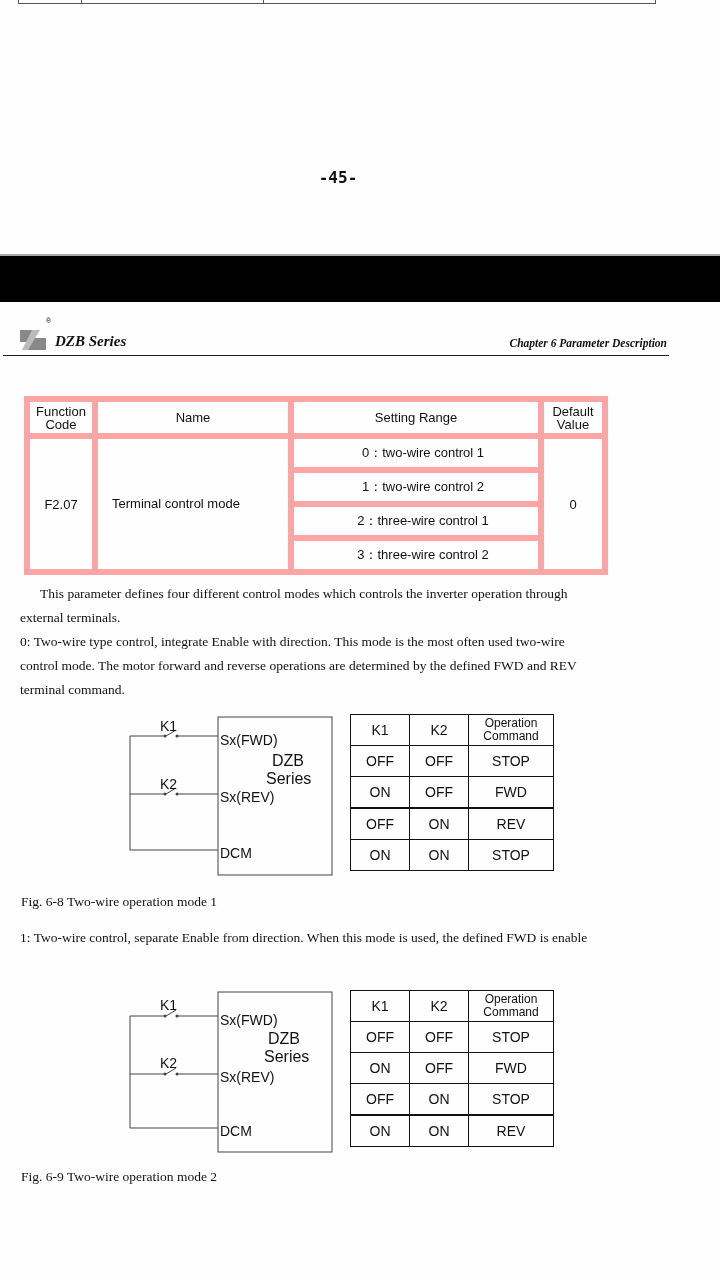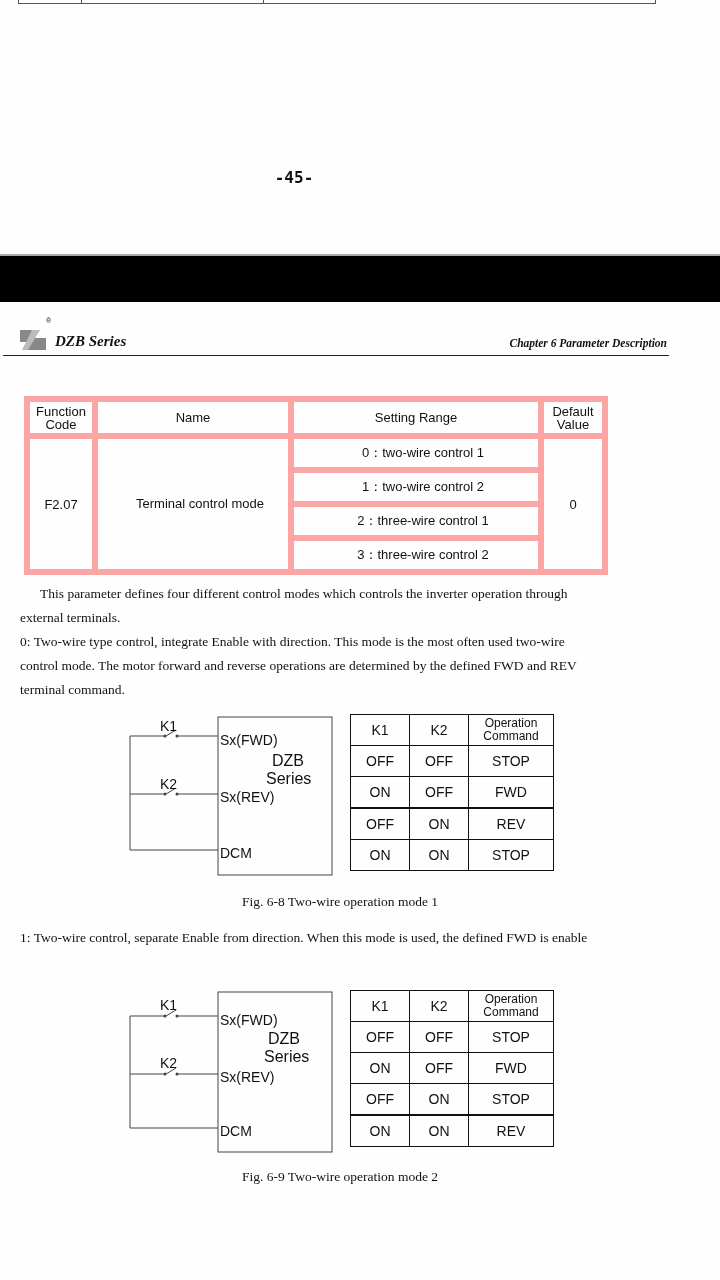--- a/index.html
+++ b/index.html
@@ -4,52 +4,52 @@
 <style>
   html, body { margin:0; padding:0; }
   body { width:720px; height:1280px; background:#fefefe; position:relative; overflow:hidden; font-family:"Liberation Serif", serif; color:#111; }
   .abs { position:absolute; }
 
   
   .prev-table { left:18px; top:-20px; width:638px; height:24px; border:1px solid #555; border-top:none; box-sizing:border-box; }
   .prev-table .c1 { position:absolute; left:62px; top:0; bottom:0; border-left:1px solid #555; }
   .prev-table .c2 { position:absolute; left:244px; top:0; bottom:0; border-left:1px solid #555; }
 
-  .page-num { left:0; width:588px; top:168px; text-align:center; font-family:"DejaVu Sans Mono", monospace; font-weight:bold; font-size:16px; }
+  .page-num { left:0; width:588px; top:168px; text-align:center; font-family:"DejaVu Sans Mono", monospace; font-weight:bold; font-size:16px;padding-left:44px; }
 
   .page-gap { left:0; top:254px; width:720px; height:46px; background:#000; border-top:2px solid #aaa; }
 
   
   .logo { left:18px; top:318px; width:30px; height:34px; }
   .reg { left:46px; top:317px; font-size:7px; font-family:"Liberation Sans", sans-serif; }
   .series-title { left:55px; top:333px; font-size:15px; font-weight:bold; font-style:italic;text-align:right; }
   .chapter-title { right:53px; top:337px; font-size:11.5px; font-weight:bold; font-style:italic; }
   .header-rule { left:3px; top:355px; width:666px; height:1px; background:#222; }
 
   
   table { border-collapse:collapse; font-family:"Liberation Sans", sans-serif; }
   .ptable { left:24px; top:396px; width:584px; font-size:13px; }
   .ptable td, .ptable th { border:6px solid #fca5a5; padding:0; text-align:center; font-weight:normal; }
   .ptable th { height:31px; line-height:13px; }
   .ptable td.opt { text-align:center; padding-left:14px; height:28px; }
-  .ptable td.name { text-align:center; padding-left:14px; line-height:16px; }
+  .ptable td.name { text-align:left; padding-left:14px; line-height:16px; }
 
   
   .para { left:20px; width:650px; font-size:13.5px; line-height:24px; }
   .indent { text-indent:20px; }
 
   
   .diagram { width:440px; height:170px; }
   .diagram svg text { font-family:"Liberation Sans", sans-serif; fill:#111; }
   .truth { position:absolute; left:226px; top:2px; width:204px; font-size:14px; }
   .truth td { border:1px solid #111; height:30px; text-align:center; padding:0; }
   .truth td.hd { line-height:13px; font-size:12px; }
   .truth tr.thick td { border-bottom:2px solid #111; }
 
-  .caption { left:0; width:680px; text-align:center; font-size:13.5px; }
+  .caption { left:0; width:680px; font-size:13.5px;padding-left:21px; }
 </style>
 </head>
 <body>
 
 <div class="abs prev-table">
   <div class="c1"></div>
     <div class="c2"></div>
 </div>
 
 <div class="abs page-num">-45-</div>

